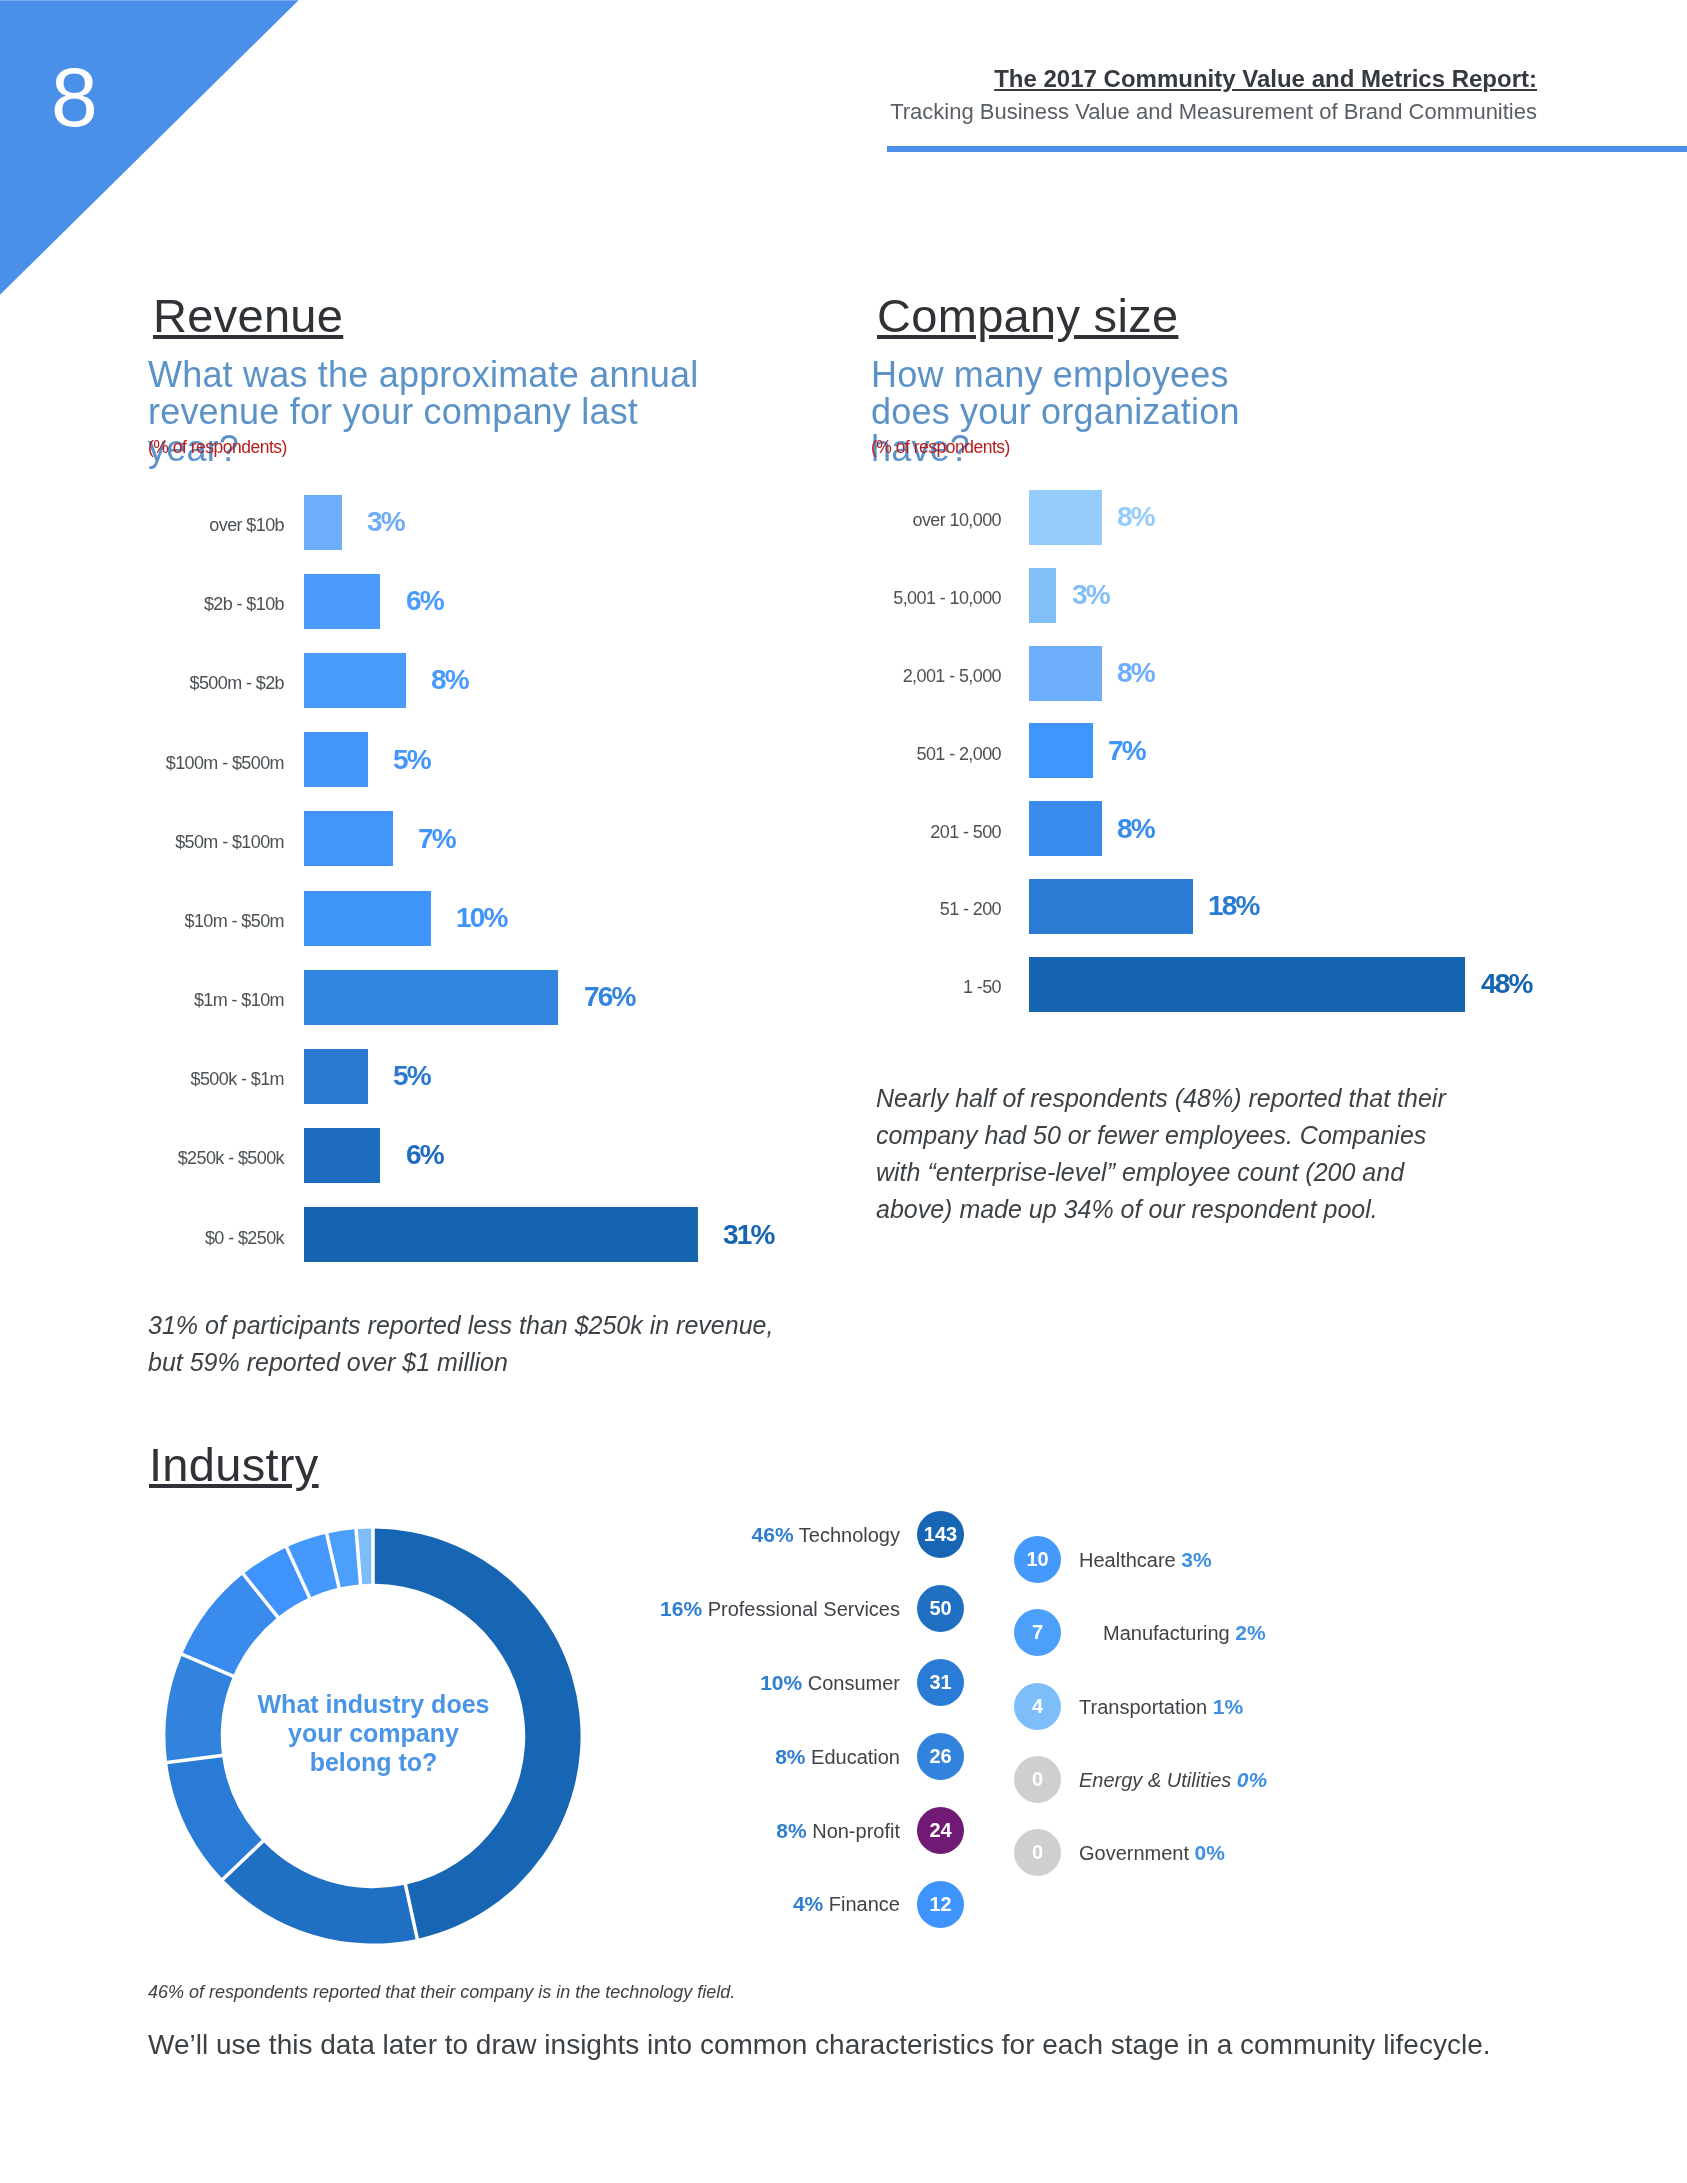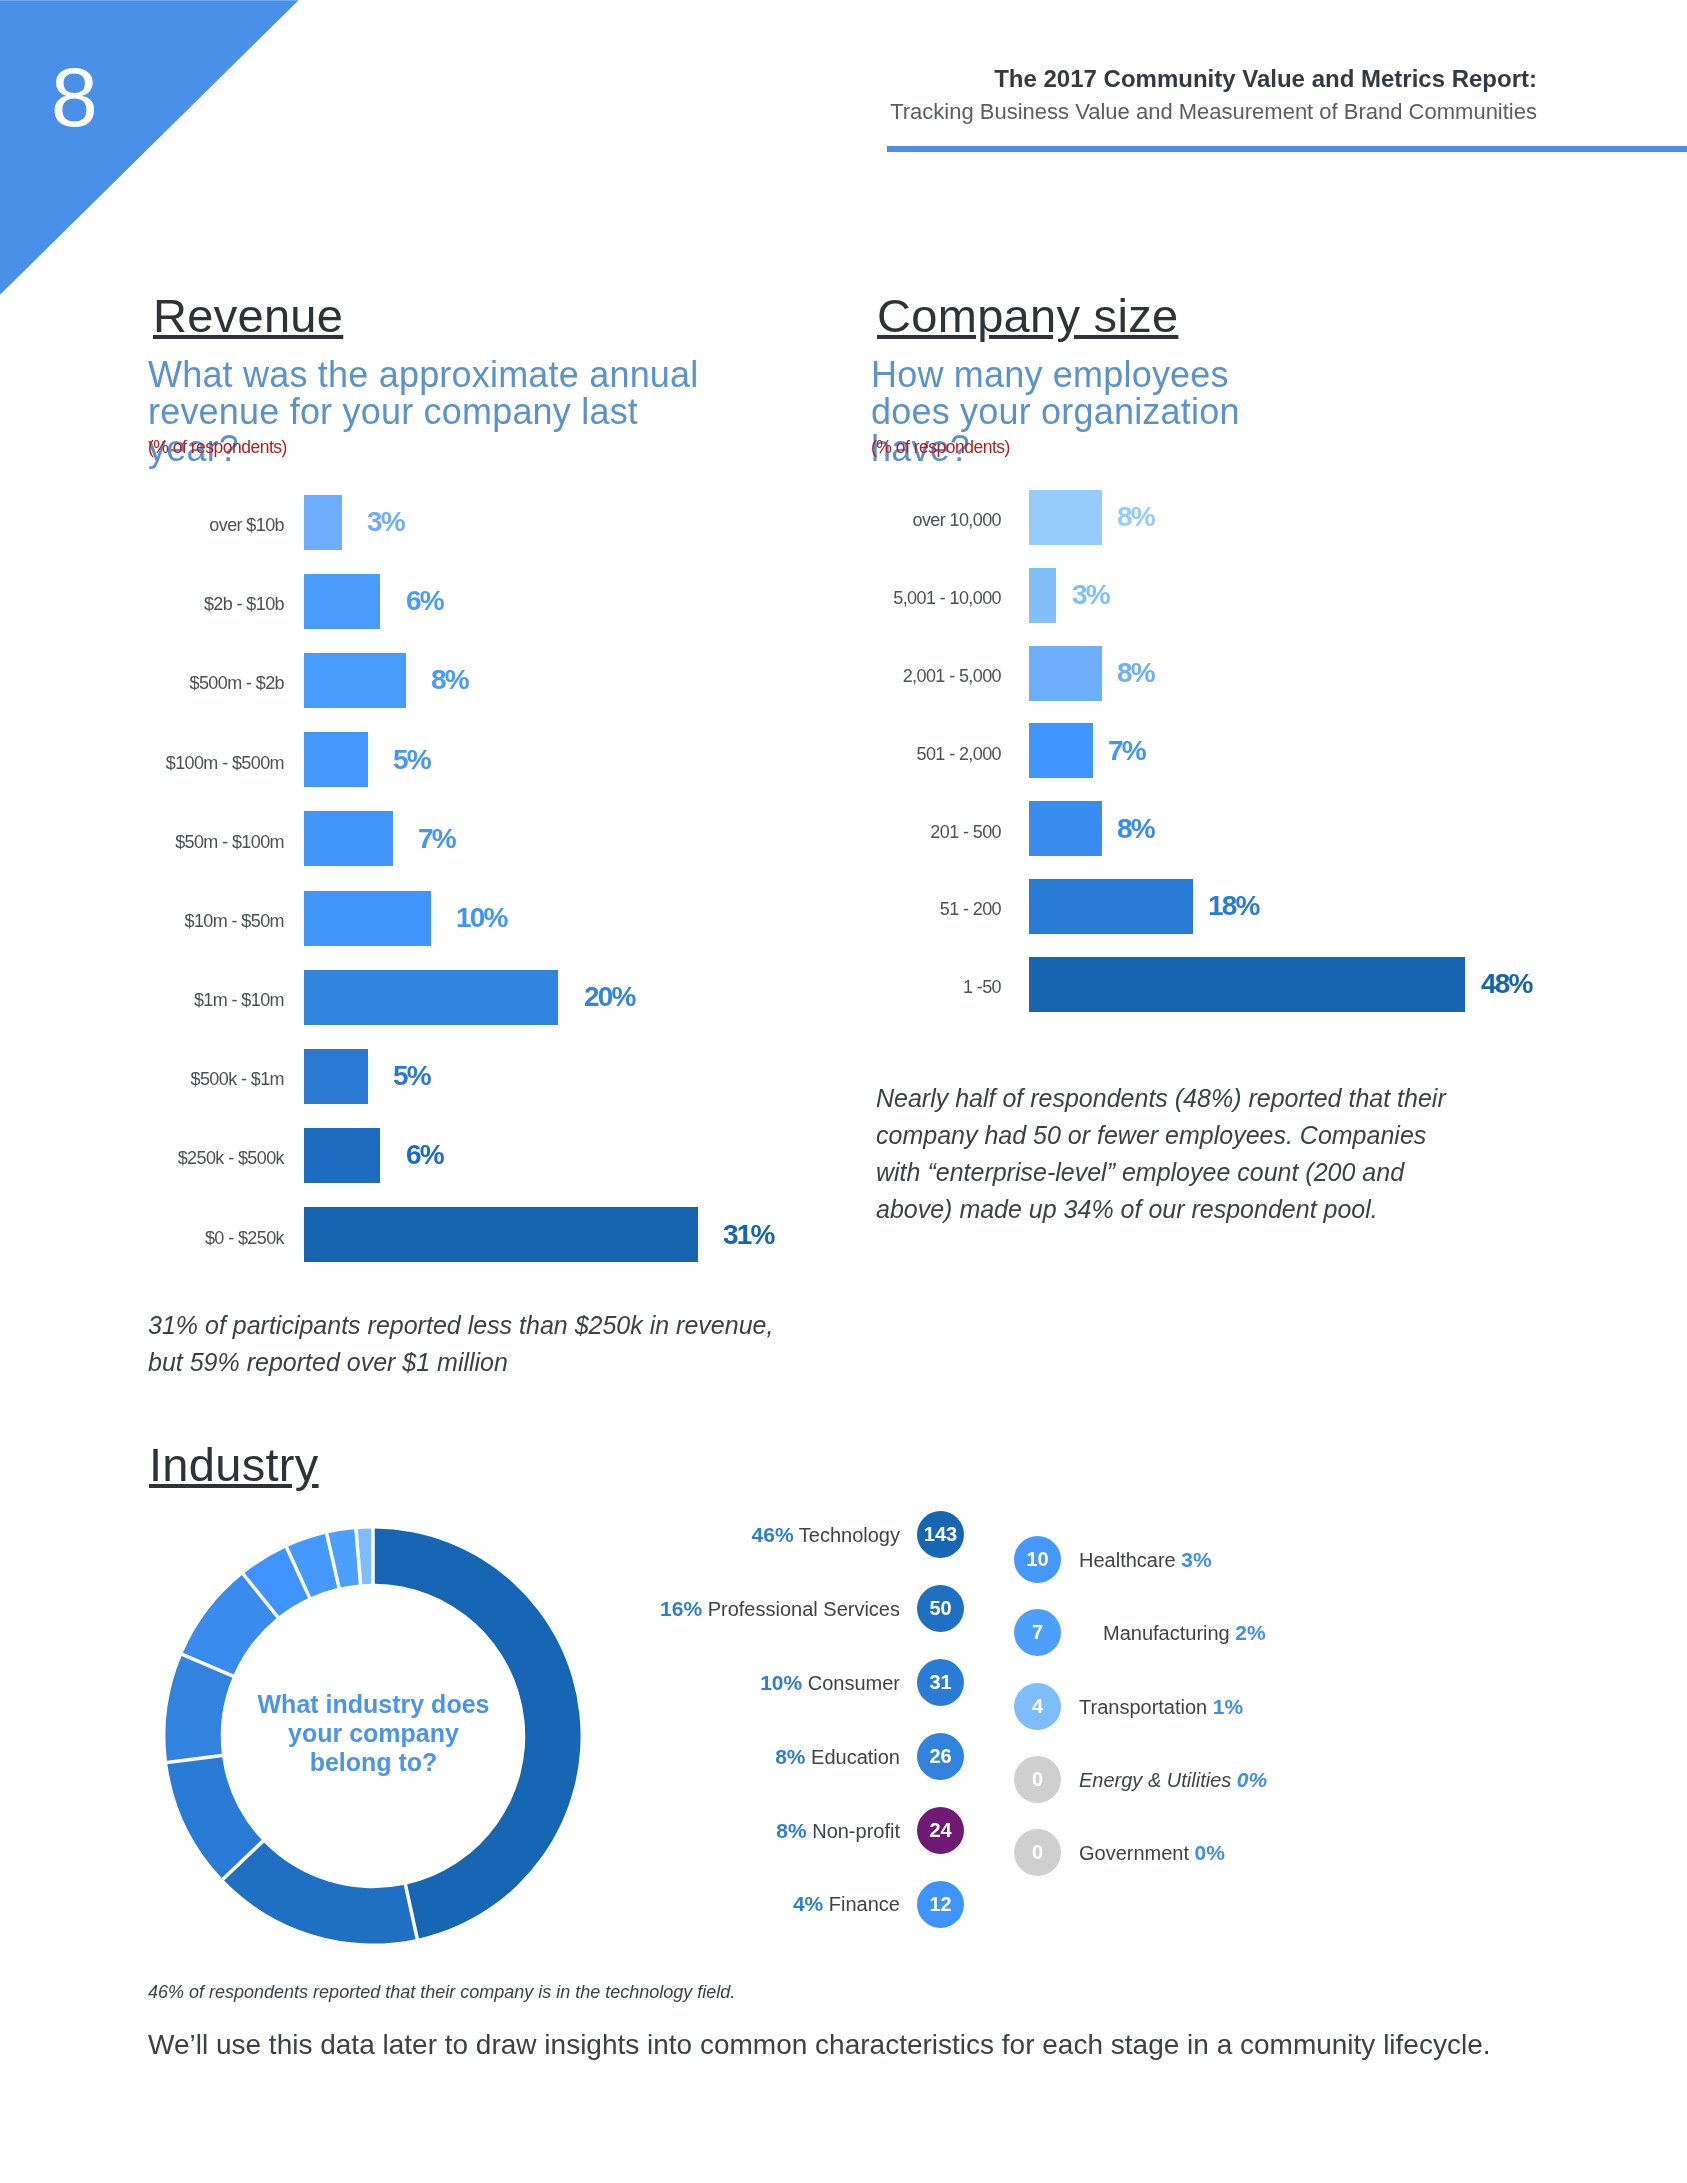--- a/index.html
+++ b/index.html
@@ -2,21 +2,21 @@
 <html style="font-size:10.8px"><head>
 <meta charset="utf-8">
 <style>
   html,body{margin:0;padding:0;}
   body{width:1687px;height:2183px;background:#fff;font-family:"Liberation Sans",sans-serif;overflow:hidden;position:relative;
        -webkit-font-smoothing:antialiased;}
   .page{position:absolute;left:0;top:0;width:1687px;height:2183px;}
   .corner{position:absolute;left:0;top:0;}
   .pagenum{position:absolute;left:51px;top:55px;font-size:84px;color:#fff;font-weight:400;line-height:1;}
   .hdr{position:absolute;left:675px;top:66px;width:862px;text-align:right;}
-  .hdr1{font-size:24px;color:#343a40;font-weight:700;line-height:1.1;}
+  .hdr1{font-size:24px;color:#343a40;font-weight:700;line-height:1.1;text-decoration:underline;}
   .hdr2{font-size:22px;color:#585e64;font-weight:400;line-height:1.1;margin-top:7.4px;}
   .hrule{position:absolute;left:887px;top:146px;width:800px;height:6px;background:#4a90e8;}
 
   .sec-title{position:absolute;font-size:47px;color:#2f3337;font-weight:400;line-height:1;letter-spacing:0.3px;text-decoration:underline;}
   .sec-q{position:absolute;font-size:36px;letter-spacing:0.2px;color:#5b93c9;line-height:37px;}
   .sec-unit{position:absolute;font-size:17.5px;letter-spacing:-0.5px;color:#b91c1c;line-height:1;}
 
   .bar{position:absolute;height:55px;}
   .blabel{position:absolute;font-size:18px;letter-spacing:-0.6px;color:#4b5155;text-align:right;line-height:55px;white-space:nowrap;}
   .bval{position:absolute;font-size:28px;letter-spacing:-1.8px;font-weight:700;line-height:55px;white-space:nowrap;}
@@ -63,21 +63,21 @@
       <div class="bar" style="left: 304px; top: 732px; width: 64px; background: rgb(69, 150, 251);"></div>
       <div class="bval" style="left: 393px; top: 732px; color: rgb(69, 150, 251);">5%</div>
       <div class="blabel" style="left: -121px; top: 815px; width: 405px;">$50m - $100m</div>
       <div class="bar" style="left: 304px; top: 811px; width: 89px; background: rgb(66, 149, 250);"></div>
       <div class="bval" style="left: 418px; top: 811px; color: rgb(66, 149, 250);">7%</div>
       <div class="blabel" style="left: -121px; top: 894px; width: 405px;">$10m - $50m</div>
       <div class="bar" style="left: 304px; top: 891px; width: 127px; background: rgb(64, 149, 250);"></div>
       <div class="bval" style="left: 456px; top: 890px; color: rgb(64, 149, 250);">10%</div>
       <div class="blabel" style="left: -121px; top: 973px; width: 405px;">$1m - $10m</div>
       <div class="bar" style="left: 304px; top: 970px; width: 254px; background: rgb(50, 133, 223);"></div>
-      <div class="bval" style="left: 584px; top: 969px; color: rgb(50, 133, 223);">20%</div>
+      <div class="bval" style="left: 584px; top: 969px; color: rgb(50, 133, 223);">76%</div>
       <div class="blabel" style="left: -121px; top: 1052px; width: 405px;">$500k - $1m</div>
       <div class="bar" style="left: 304px; top: 1049px; width: 64px; background: rgb(43, 122, 210);"></div>
       <div class="bval" style="left: 393px; top: 1048px; color: rgb(43, 122, 210);">5%</div>
       <div class="blabel" style="left: -121px; top: 1131px; width: 405px;">$250k - $500k</div>
       <div class="bar" style="left: 304px; top: 1128px; width: 76px; background: rgb(29, 108, 192);"></div>
       <div class="bval" style="left: 406px; top: 1127px; color: rgb(29, 108, 192);">6%</div>
       <div class="blabel" style="left: -121px; top: 1211px; width: 405px;">$0 - $250k</div>
       <div class="bar" style="left: 304px; top: 1207px; width: 394px; background: rgb(23, 101, 177);"></div>
       <div class="bval" style="left: 723px; top: 1207px; color: rgb(23, 101, 177);">31%</div>
     </div>

